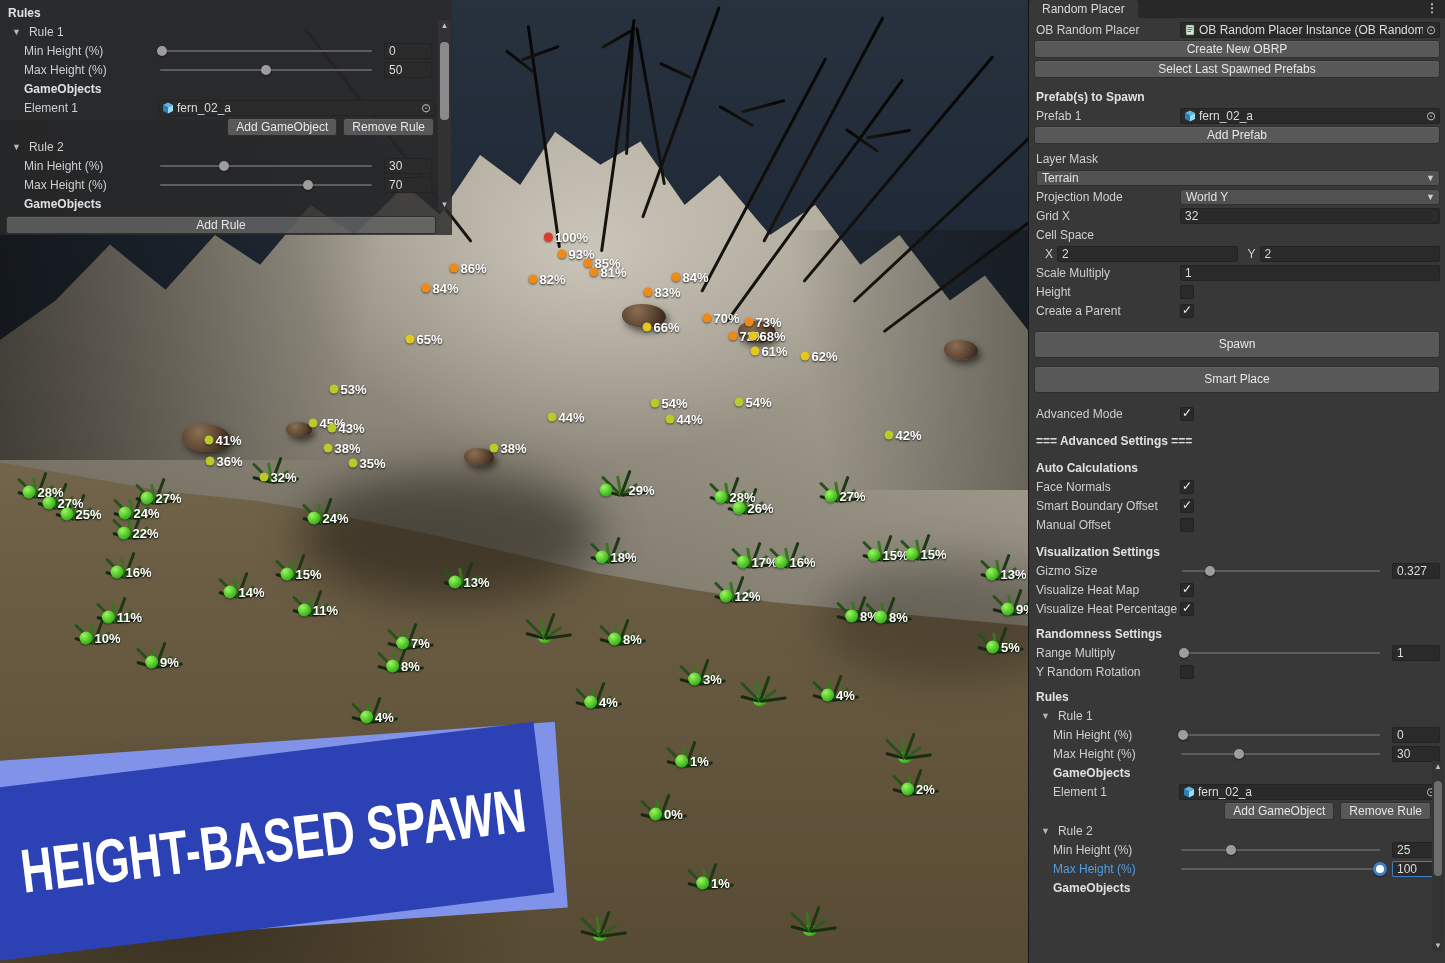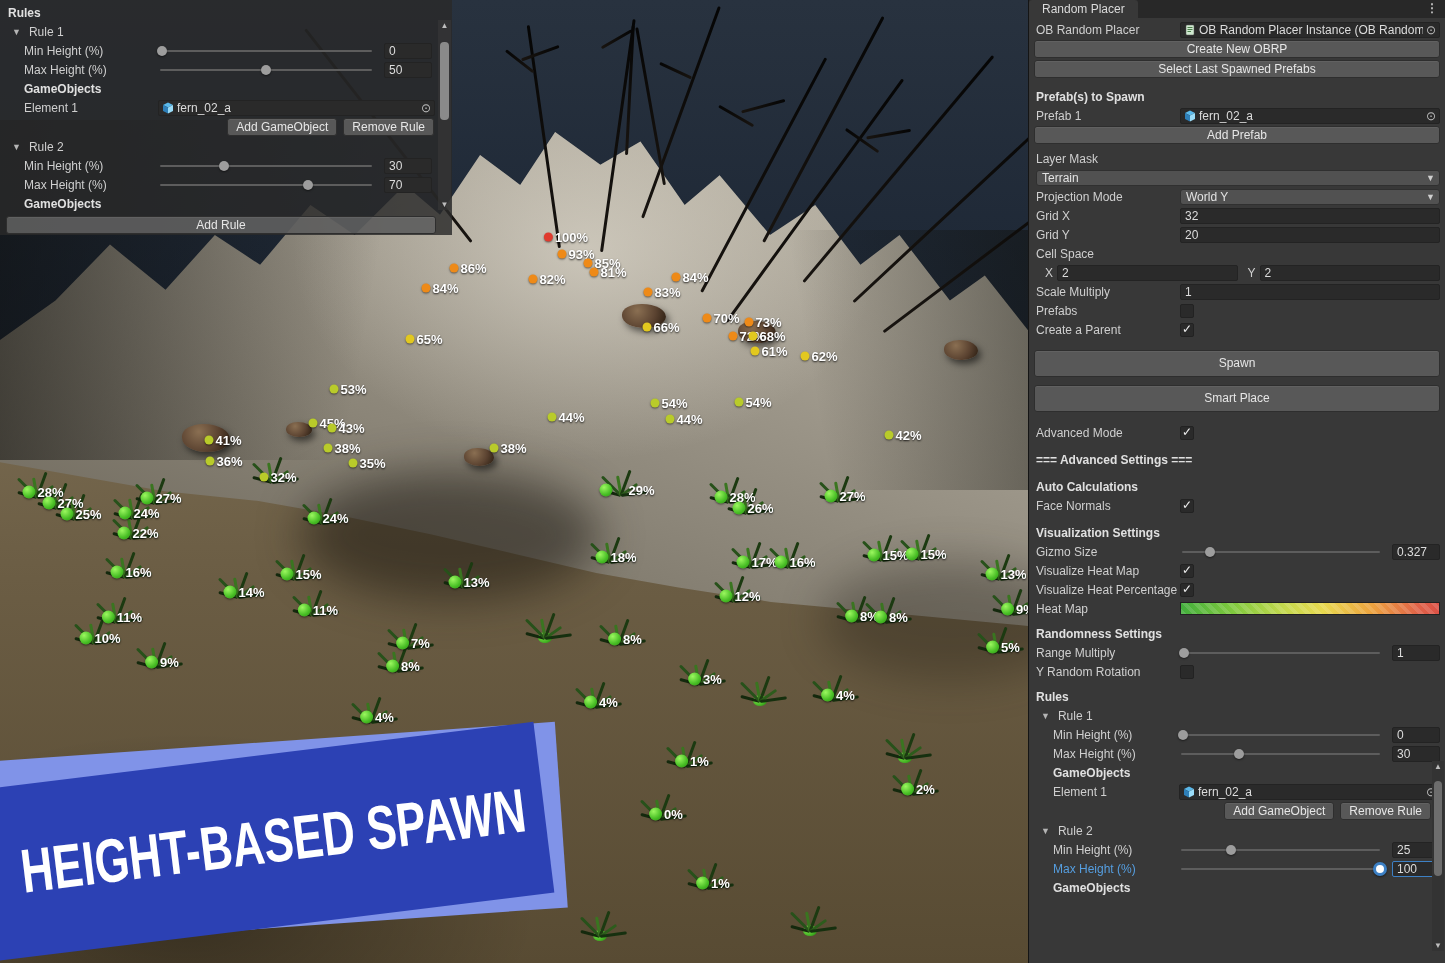--- a/index.html
+++ b/index.html
@@ -942,37 +942,33 @@
         <span class="dd"><span>Terrain</span><span class="caret">▼</span></span>
       </div>
       <div class="r">
         <span class="lbl">Projection Mode</span>
         <span class="dd"><span>World Y</span><span class="caret">▼</span></span>
       </div>
       <div class="r">
         <span class="lbl">Grid X</span>
         <span class="field">32</span>
       </div>
-      <div class="r">
-        <span class="lbl">Grid Y</span>
-        <span class="field">20</span>
-      </div>
       <div class="r">Cell Space</div>
       <div class="r" style="padding-left:16px;">
         <span>X</span>
         <span class="field">2</span>
         <span style="padding-left:6px;">Y</span>
         <span class="field">2</span>
       </div>
       <div class="r">
         <span class="lbl">Scale Multiply</span>
         <span class="field">1</span>
       </div>
       <div class="r">
-        <span class="lbl">Prefabs</span>
+        <span class="lbl">Height</span>
         <span class="cb"></span>
       </div>
       <div class="r">
         <span class="lbl">Create a Parent</span>
         <span class="cb checked"></span>
       </div>
 
       <div class="gap10"></div>
       <div class="btnpad">
           <button class="btn big">Spawn</button>
@@ -987,42 +983,46 @@
         <span class="lbl">Advanced Mode</span>
         <span class="cb checked"></span>
       </div>
       <div class="gap8"></div>
       <div class="r bold">=== Advanced Settings ===</div>
       <div class="gap8"></div>
       <div class="r bold">Auto Calculations</div>
       <div class="r">
         <span class="lbl">Face Normals</span>
         <span class="cb checked"></span>
+      </div>
+      <div class="r">
+        <span class="lbl">Smart Boundary Offset</span>
+        <span class="cb checked"></span>
+      </div>
+      <div class="r">
+        <span class="lbl">Manual Offset</span>
+        <span class="cb"></span>
       </div>
 
       <div class="gap8"></div>
       <div class="r bold">Visualization Settings</div>
       <div class="r">
         <span class="lbl">Gizmo Size</span>
         <span class="slider">
             <span class="knob" style="left: 14%;"></span>
           </span>
         <span class="sfield">0.327</span>
       </div>
       <div class="r">
         <span class="lbl">Visualize Heat Map</span>
         <span class="cb checked"></span>
       </div>
       <div class="r">
         <span class="lbl">Visualize Heat Percentage</span>
         <span class="cb checked"></span>
-      </div>
-      <div class="r">
-        <span class="lbl">Heat Map</span>
-        <span class="heatbar"></span>
       </div>
 
       <div class="gap6"></div>
       <div class="r bold">Randomness Settings</div>
       <div class="r">
         <span class="lbl">Range Multiply</span>
         <span class="slider">
             <span class="knob" style="left: 1%;"></span>
           </span>
         <span class="sfield">1</span>

